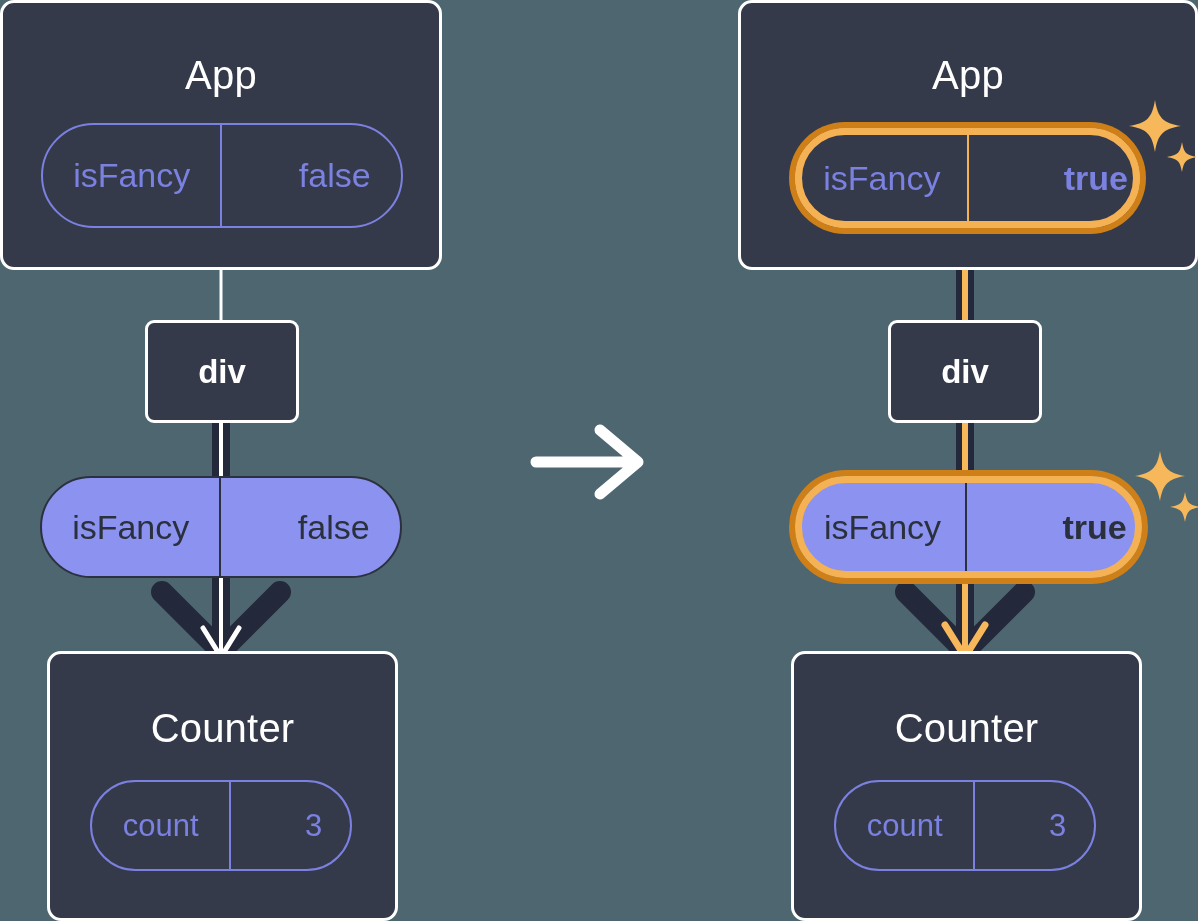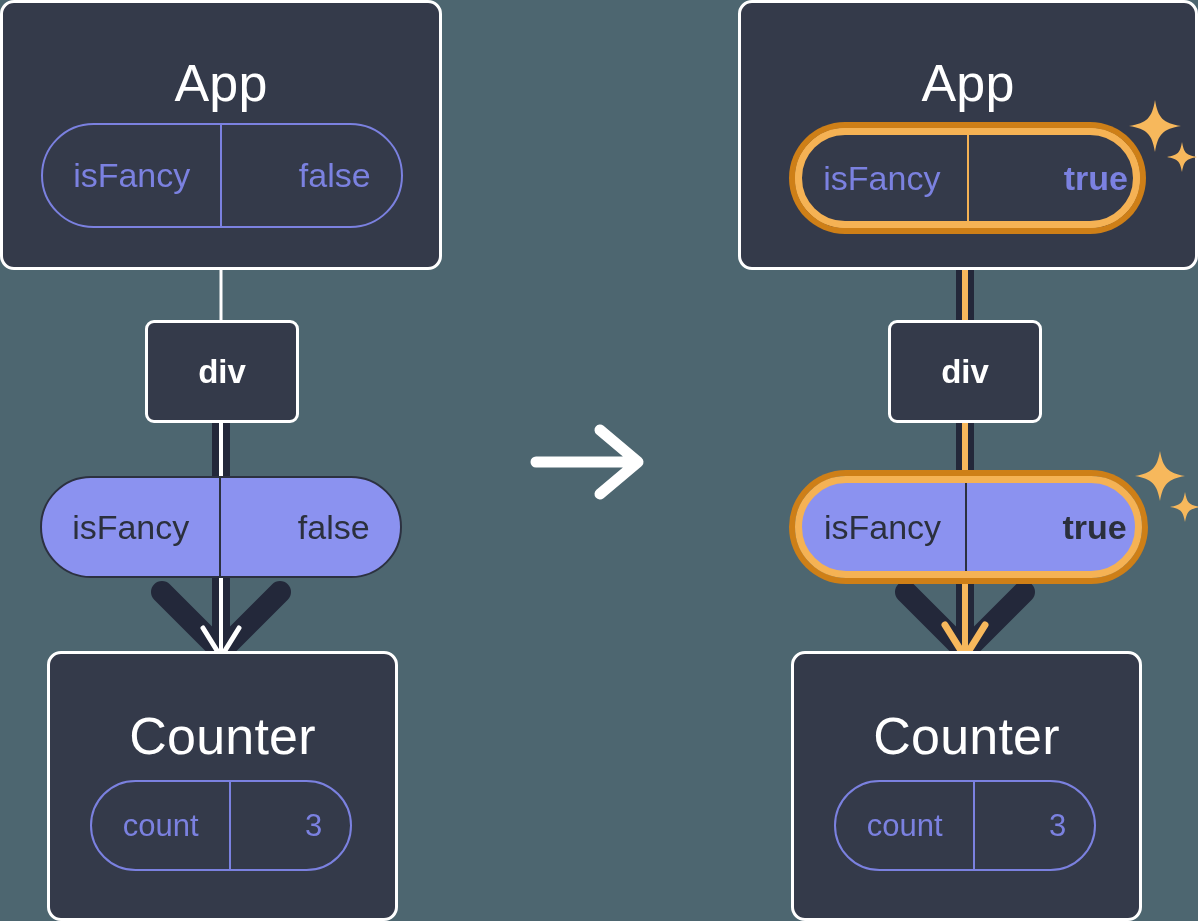--- a/index.html
+++ b/index.html
@@ -35,21 +35,21 @@
     border: 3px solid #ffffff;
     border-radius: 14px;
     box-sizing: border-box;
   }
   .card-title {
     position: absolute;
     left: 0;
     right: 0;
     text-align: center;
     color: #ffffff;
-    font-size: 52px;
+    font-size: 40px;
     font-weight: 400;
     letter-spacing: 0.2px;
   }
   .divbox {
     position: absolute;
     background: #343a4a;
     border: 3px solid #ffffff;
     border-radius: 9px;
     box-sizing: border-box;
     display: flex;

